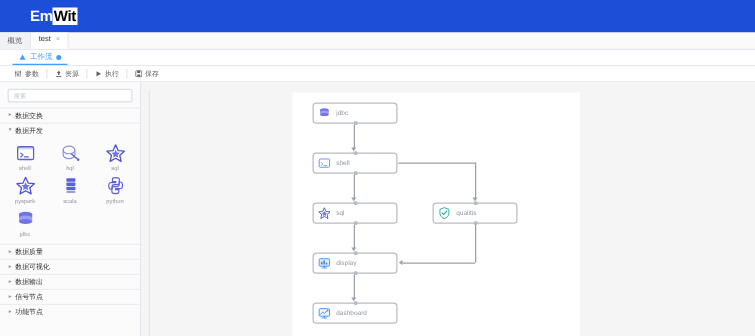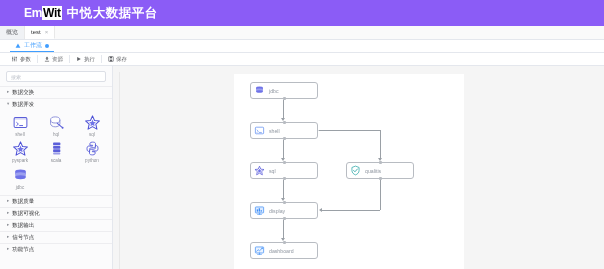--- a/index.html
+++ b/index.html
@@ -5,21 +5,21 @@
   * { box-sizing: border-box; margin: 0; padding: 0; }
   html, body {
     width: 604px; height: 269px;
     font-family: "Liberation Sans", "DejaVu Sans", sans-serif;
     background: #ffffff; overflow: hidden;
   }
   .app { position: relative; width: 604px; height: 269px; background: #fff; }
 
   
   .header {
-    height: 26px; background: #8b5cf6;
+    height: 26px; background: #1d4ed8;
     display: flex; align-items: center; padding-left: 24px;
   }
   .logo-mark {
     font-size: 12px; font-weight: bold; color: #ffffff;
     letter-spacing: -0.3px; line-height: 1;
   }
   .logo-mark .boxed {
     background: #ffffff; color: #000000; padding: 0 1px; margin-left: 0px;
   }
   .logo-title {
@@ -142,21 +142,20 @@
 </style>
 </head>
 <body>
 
 <div class="app">
 
   <div class="header">
     <div class="logo-mark">
       <span>Em</span><span class="boxed">Wit</span>
     </div>
-    <div class="logo-title">中悦大数据平台</div>
   </div>
 
   <div class="tabstrip">
     <div class="tab">
       <span>概览</span>
     </div>
     <div class="tab active">
       <span>test</span>
       <span class="tab-close">×</span>
     </div>

